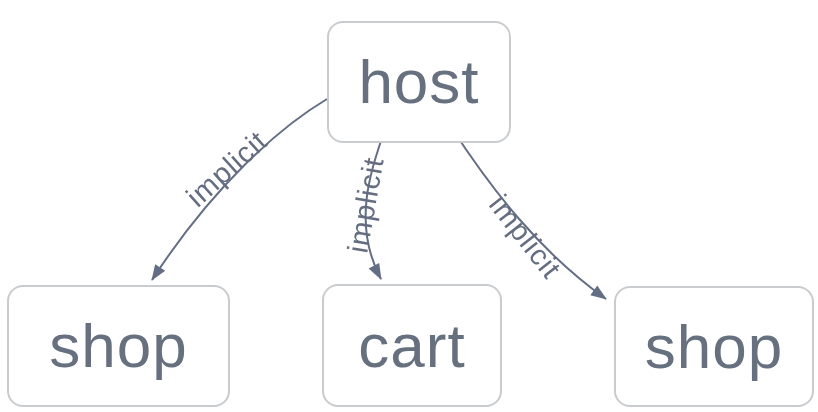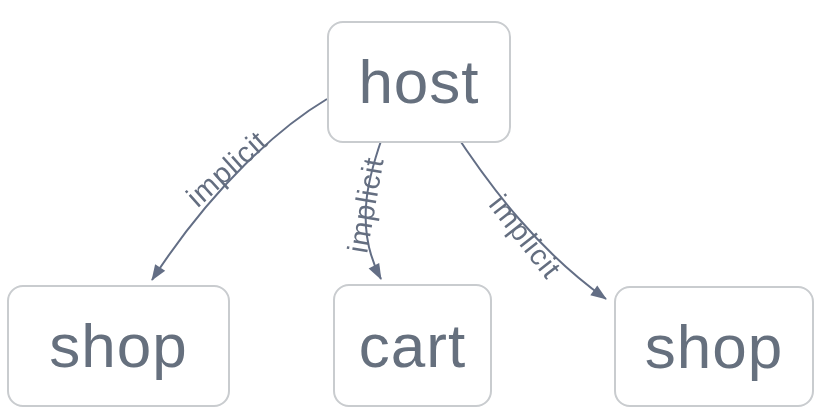--- a/index.html
+++ b/index.html
@@ -32,21 +32,21 @@
     border-radius: 16px;
     color: #66707e;
     font-size: 62px;
     letter-spacing: 1px;
     line-height: 1;
     box-sizing: border-box;
     user-select: none;
   }
   .node-host  { left: 327px; top: 5px;   width: 184px; height: 122px; margin-top: 16px; }
   .node-about { left: 7px;   top: 285px; width: 223px; height: 122px; }
-  .node-cart  { left: 333px; top: 284px; width: 159px; height: 123px; }
+  .node-cart  { left: 322px; top: 284px; width: 180px; height: 123px; }
   .node-shop  { left: 614px; top: 286px; width: 200px; height: 121px; }
   .edge-label {
     position: absolute;
     color: #646e80;
     font-size: 29px;
     letter-spacing: 1px;
     white-space: nowrap;
     transform-origin: center center;
     user-select: none;
   }

